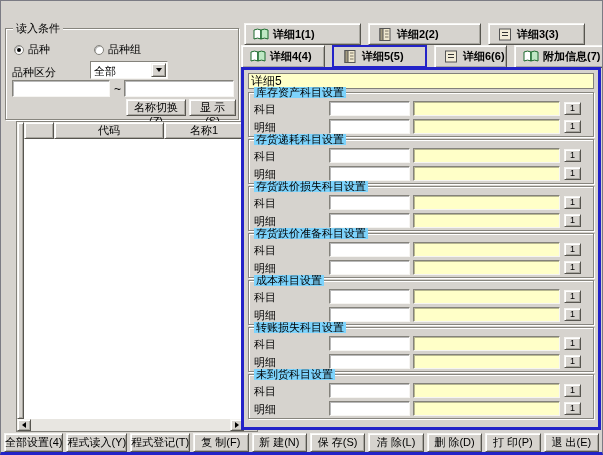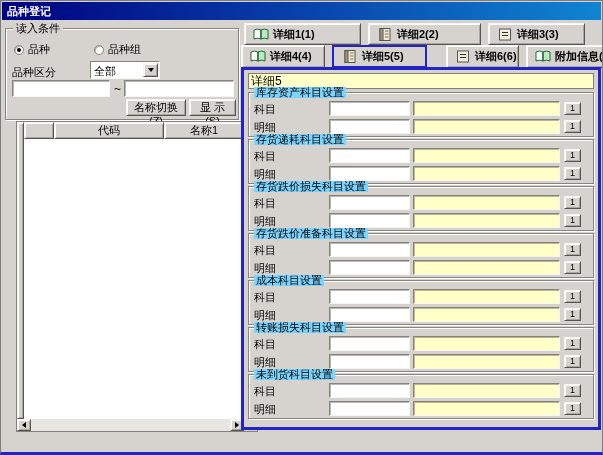--- a/index.html
+++ b/index.html
@@ -37,21 +37,21 @@
   .radio-row{position:absolute;left:8px;top:13px;display:flex;gap:44px;font-size:11px;}
   .radio{display:flex;align-items:center;gap:4px;cursor:default;}
   .radio-circle{
     width:10px;height:10px;border-radius:50%;background:#fff;
     border:1px solid #84827b;box-shadow:inset 1px 1px 0 rgba(0,0,0,.3);position:relative;
   }
   .radio-circle.checked::after{
     content:"";position:absolute;left:2px;top:2px;width:4px;height:4px;border-radius:50%;background:#000;
   }
   .cat-label{position:absolute;left:6px;top:36px;font-size:11px;}
-  .combo{position:absolute;left:84px;top:32px;width:70px;height:18px;}
+  .combo{position:absolute;left:84px;top:32px;width:78px;height:18px;}
   .combo-value{
     position:absolute;inset:0;background:#fff;font-size:11px;line-height:16px;padding:1px 3px;
   }
   .combo-btn{
     position:absolute;right:1px;top:1px;width:15px;height:14px;padding:0;
     display:flex;align-items:center;justify-content:center;
   }
   .tri-down{width:0;height:0;border-left:3px solid transparent;border-right:3px solid transparent;border-top:4px solid #000;}
   .tri-up{width:0;height:0;border-left:3px solid transparent;border-right:3px solid transparent;border-bottom:4px solid #000;}
   .tri-left{width:0;height:0;border-top:3px solid transparent;border-bottom:3px solid transparent;border-right:4px solid #000;}
@@ -84,21 +84,21 @@
   .tab-row-2{left:240px;top:44px;height:23px;}
   .tab{
     display:flex;align-items:center;gap:4px;padding:0 8px;font-size:11px;
     cursor:default;white-space:nowrap;
   }
   .tab-row-1 .tab:nth-child(1){width:117px;}
   .tab-row-1 .tab:nth-child(2){width:113px;}
   .tab-row-1 .tab:nth-child(3){width:97px;}
   .tab-row-2 .tab:nth-child(1){width:84px;}
   .tab-row-2 .tab:nth-child(2){width:95px;}
-  .tab-row-2 .tab:nth-child(3){width:73px;margin-left:12px;}
+  .tab-row-2 .tab:nth-child(3){width:73px;}
   .tab-row-2 .tab:nth-child(4){width:95px;}
   .tab.selected{
     border:2px solid var(--accent,#2323c8);box-shadow:none;background:#d6d3ce;
   }
   .tab-icon{display:inline-flex;width:16px;height:13px;flex:none;}
   .tab-icon svg{width:16px;height:13px;}
   .tab-label{font-weight:bold;}
   
   .tab-panel{
     position:absolute;left:240px;top:66px;width:360px;height:363px;
@@ -123,23 +123,20 @@
   .mini-btn{position:absolute;left:315px;top:1px;width:17px;height:13px;font-size:9px;line-height:9px;padding:0;cursor:default;}
   
   .bottom-bar{position:absolute;left:3px;right:3px;top:432px;height:19px;display:flex;gap:3px;}
   .cmd-btn{flex:1;font-size:11px;padding:0;white-space:nowrap;cursor:default;}
 </style>
 </head>
 <body>
 
 <div id="window">
 
-  <div class="titlebar">
-    <span>品种登记</span>
-  </div>
 
   <div class="groupbox etched">
     <span class="group-legend">读入条件</span>
     <div class="radio-row">
       <span class="radio">
         <span class="radio-circle checked"></span>
         <span>品种</span>
       </span>
       <span class="radio">
         <span class="radio-circle"></span>
@@ -381,14 +378,26 @@
     <div class="field-row row-detail">
       <span class="field-label">明细</span>
       <input class="field-white sunken" style="">
       <input class="field-yellow sunken" style="">
       <button class="mini-btn raised">1</button>
     </div>
   </div>
 </div>
   </div>
 
+  <div class="bottom-bar">
+      <button class="cmd-btn raised">全部设置(4)</button>
+      <button class="cmd-btn raised">程式读入(Y)</button>
+      <button class="cmd-btn raised">程式登记(T)</button>
+      <button class="cmd-btn raised">复 制(F)</button>
+      <button class="cmd-btn raised">新 建(N)</button>
+      <button class="cmd-btn raised">保 存(S)</button>
+      <button class="cmd-btn raised">清 除(L)</button>
+      <button class="cmd-btn raised">删 除(D)</button>
+      <button class="cmd-btn raised">打 印(P)</button>
+      <button class="cmd-btn raised">退 出(E)</button>
+    </div>
 
 </div>
 
 </body></html>

